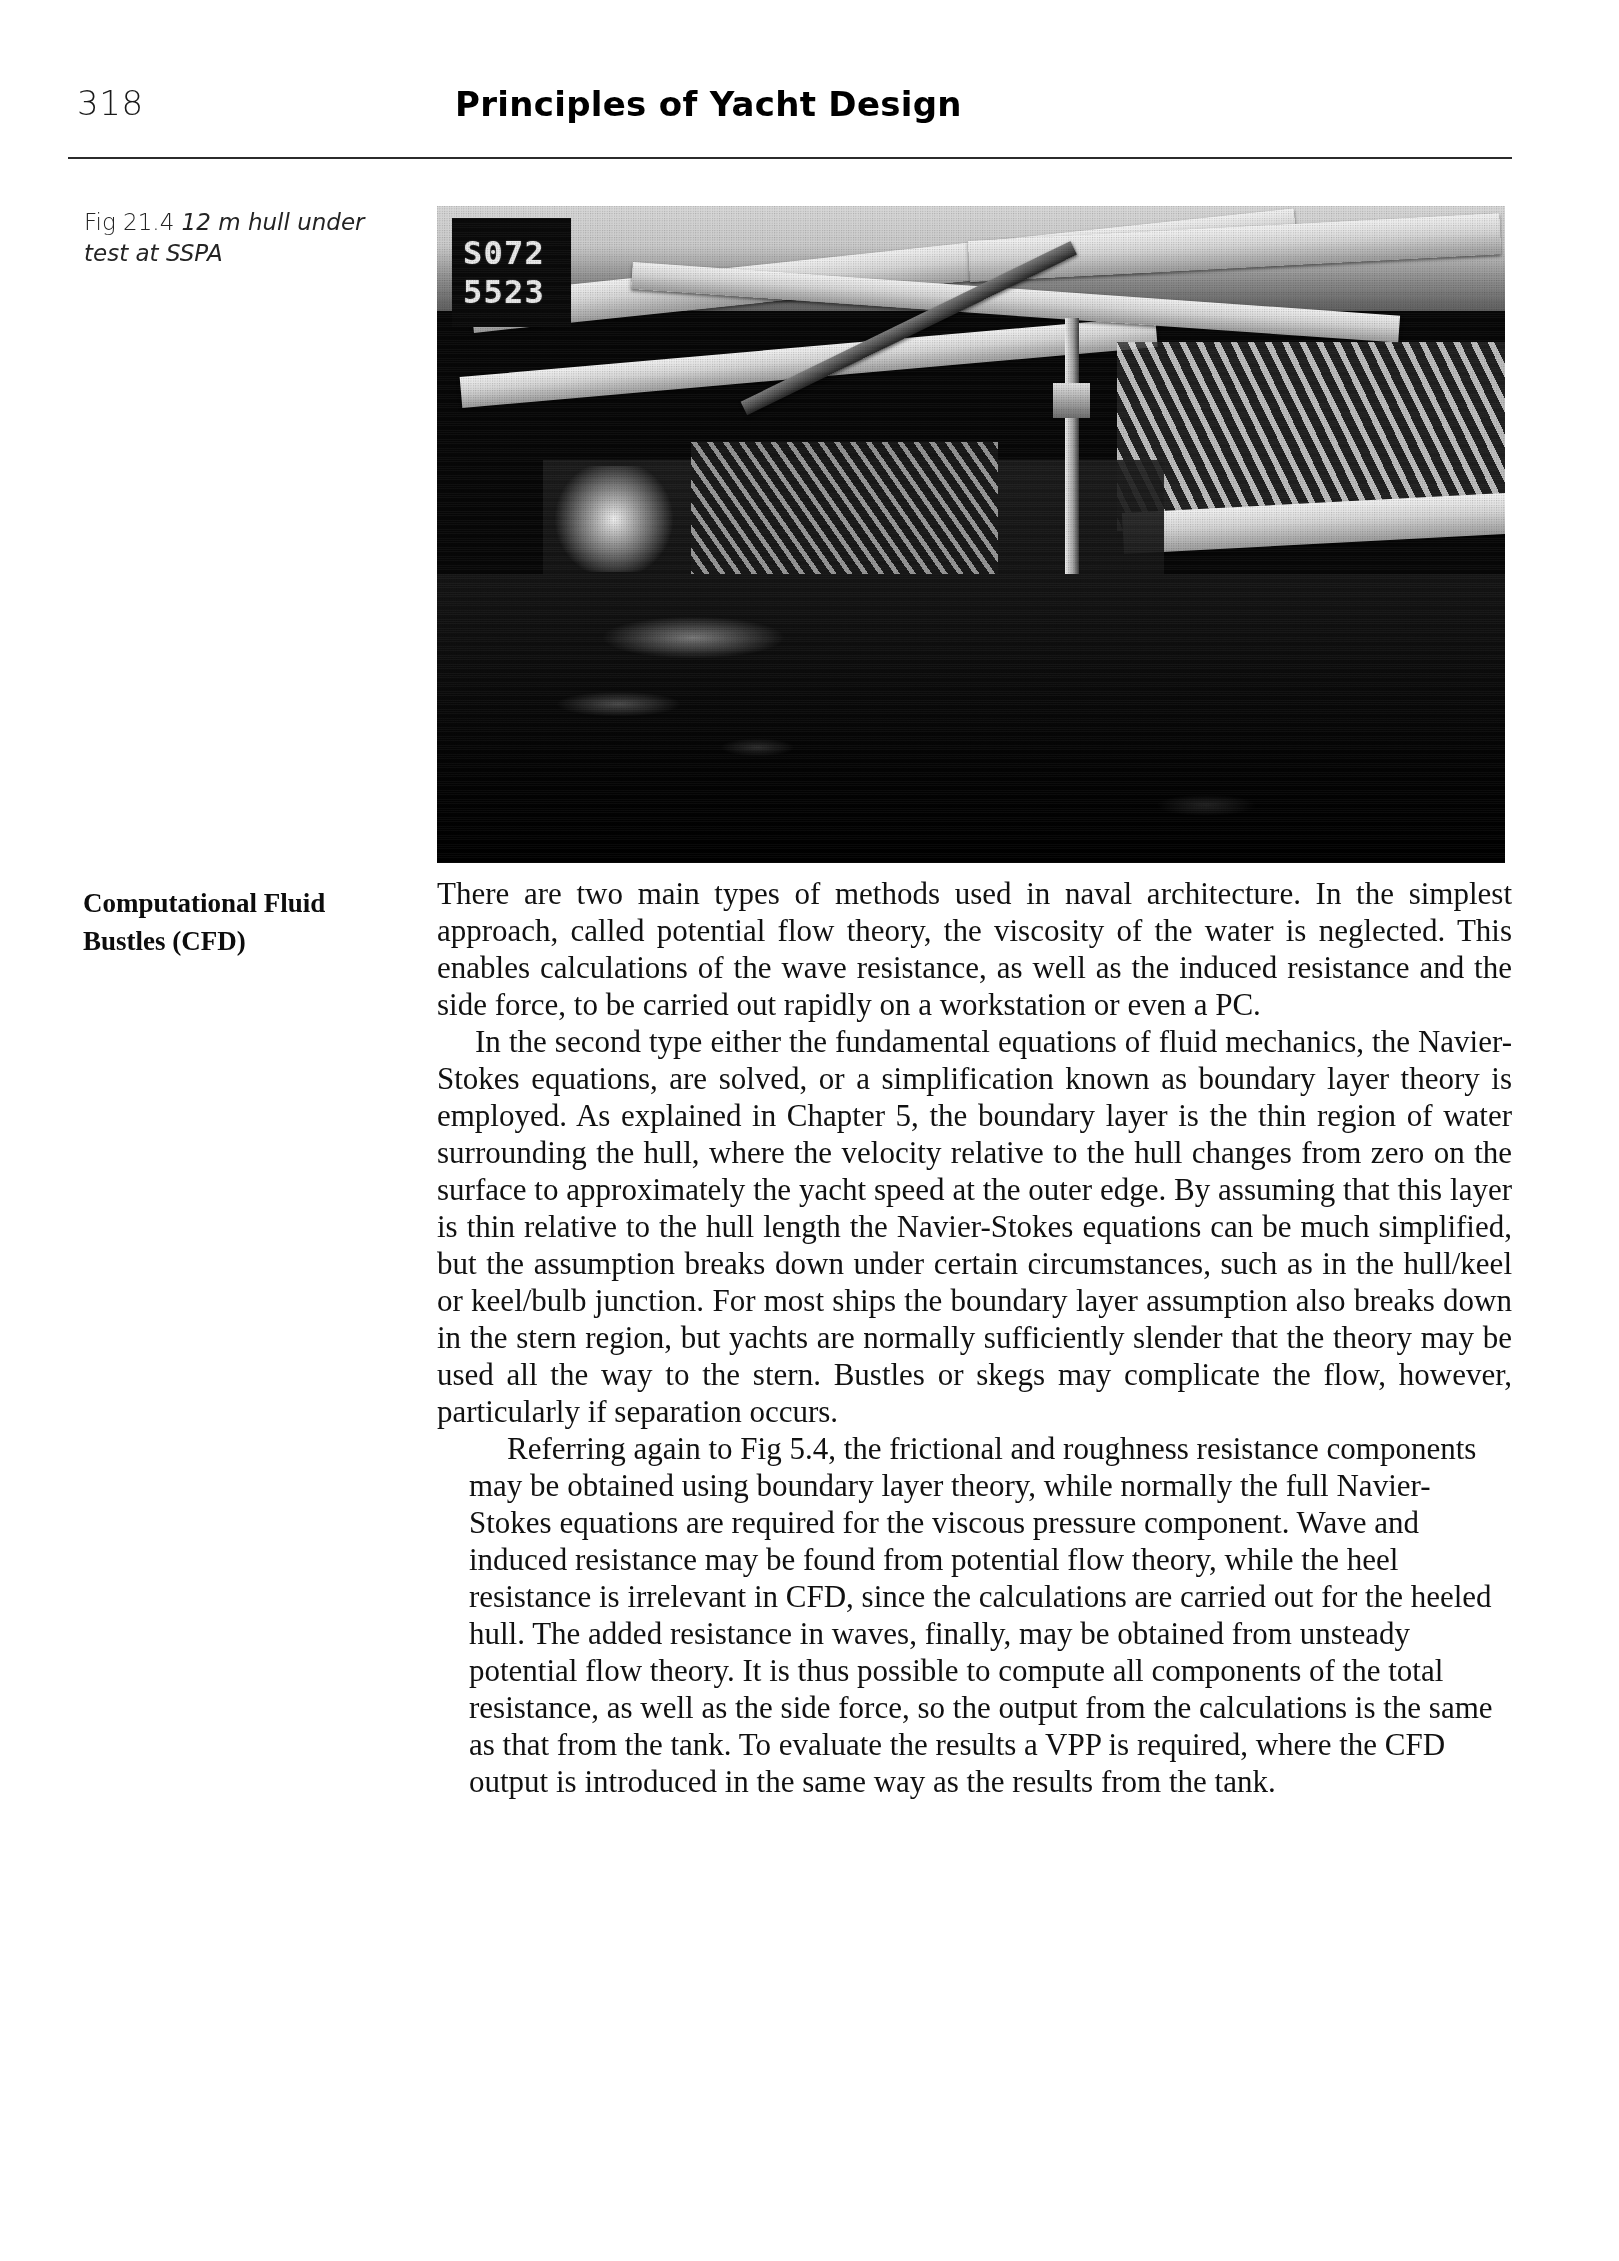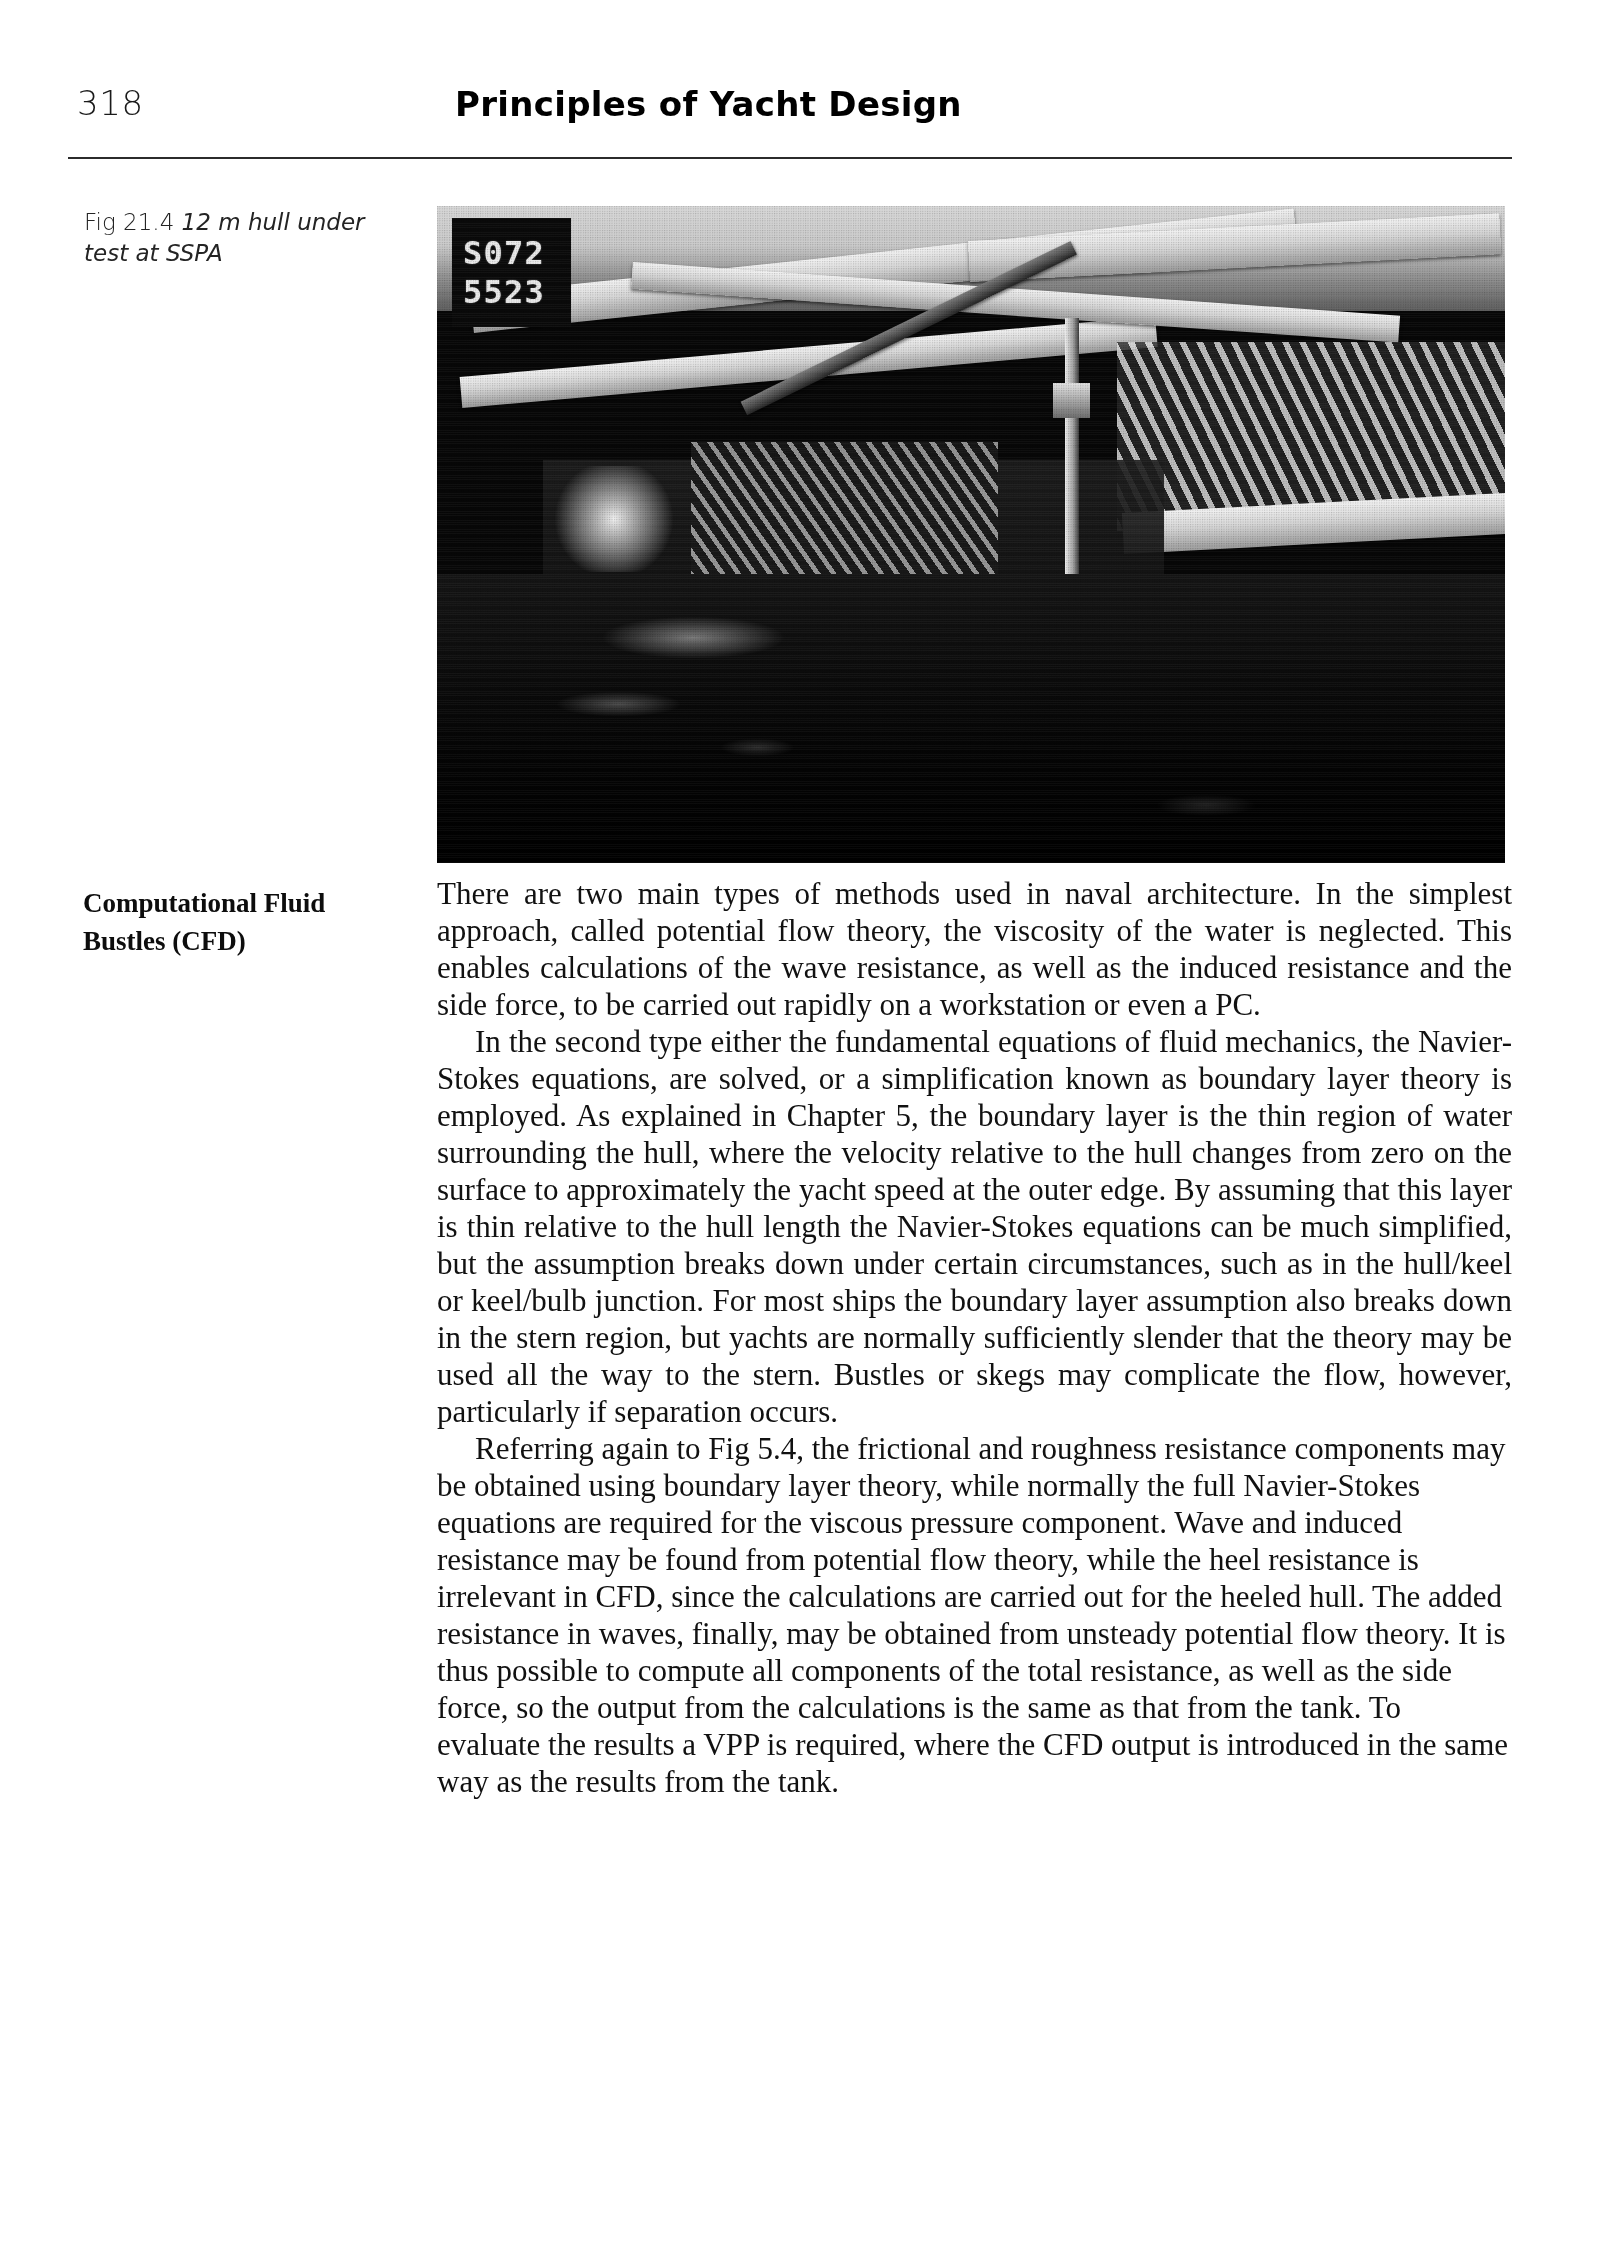--- a/index.html
+++ b/index.html
@@ -173,20 +173,21 @@
     text-align: justify;
     text-justify: inter-word;
     color: #111111;
     hyphens: none;
   }
   #body-column p + p {
     text-indent: 38px;
   }
   #body-column p:last-child {
     text-align: left;
+    margin-left: 32px;
   }
 </style>
 </head>
 <body>
 
 <div id="running-head">
   <div id="page-number">318</div>
   <div id="book-title">Principles of Yacht Design</div>
 </div>
 <div id="head-rule"></div>

